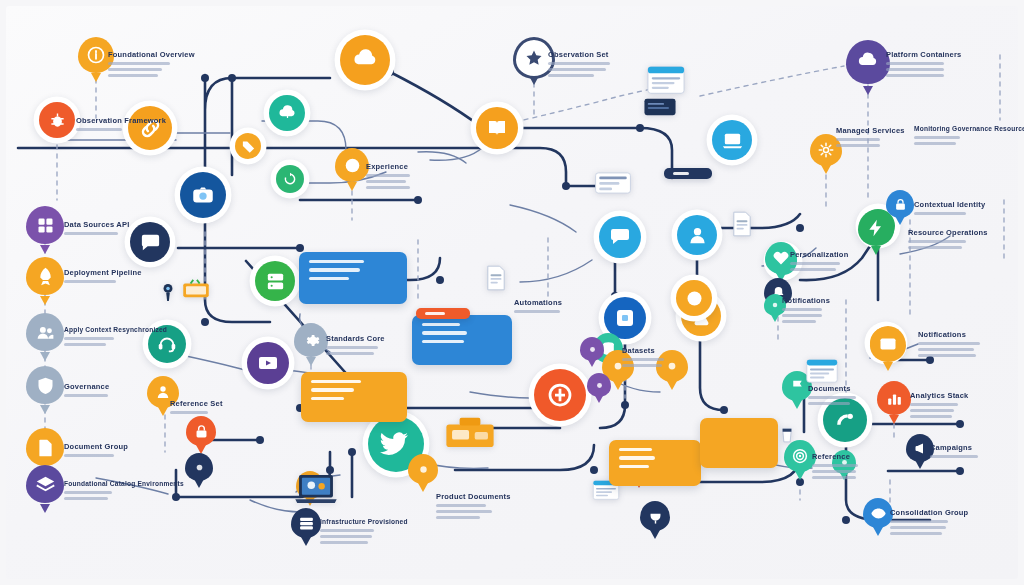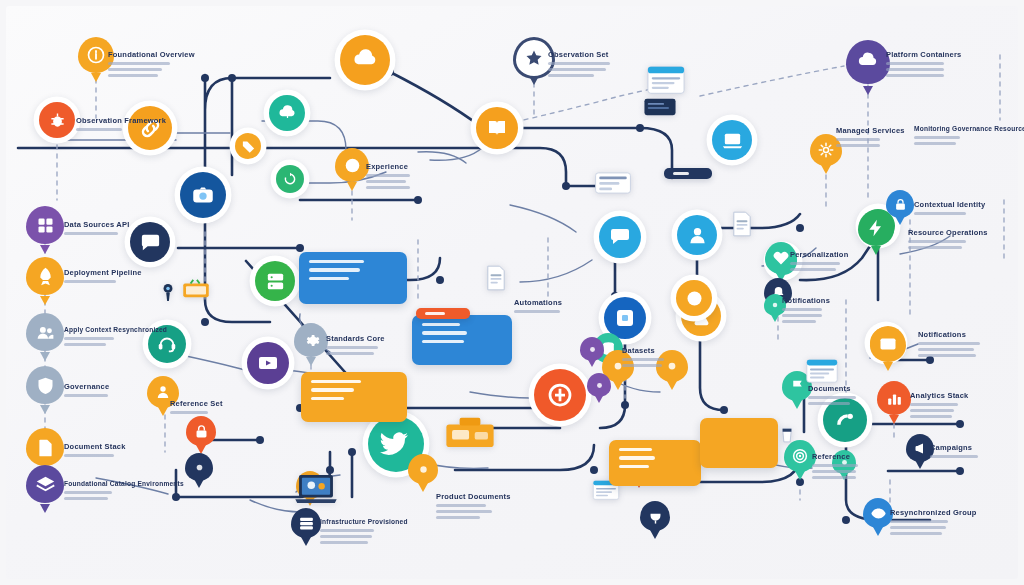--- a/index.html
+++ b/index.html
@@ -862,21 +862,21 @@
       <div class="label sm" style="left: 64px; top: 326px;">
         <div class="h">Apply Context Resynchronized</div>
         <span class="l" style="width: 50px;"></span>
         <span class="l" style="width: 42px;"></span>
       </div>
       <div class="label" style="left: 64px; top: 382px;">
         <div class="h">Governance</div>
         <span class="l" style="width: 44px;"></span>
       </div>
       <div class="label" style="left: 64px; top: 442px;">
-        <div class="h">Document Stack</div>
+        <div class="h">Document Group</div>
         <span class="l" style="width: 50px;"></span>
       </div>
       <div class="label sm" style="left: 64px; top: 480px;">
         <div class="h">Foundational Catalog Environments</div>
         <span class="l" style="width: 48px;"></span>
         <span class="l" style="width: 44px;"></span>
       </div>
       <div class="label" style="left: 170px; top: 399px;">
         <div class="h">Reference Set</div>
         <span class="l" style="width: 38px;"></span>
@@ -964,21 +964,21 @@
         <div class="h">Campaigns</div>
         <span class="l" style="width: 48px;"></span>
       </div>
       <div class="label" style="left: 812px; top: 452px;">
         <div class="h">Reference</div>
         <span class="l" style="width: 46px;"></span>
         <span class="l" style="width: 44px;"></span>
         <span class="l" style="width: 44px;"></span>
       </div>
       <div class="label" style="left: 890px; top: 508px;">
-        <div class="h">Resynchronized Group</div>
+        <div class="h">Consolidation Group</div>
         <span class="l" style="width: 58px;"></span>
         <span class="l" style="width: 56px;"></span>
         <span class="l" style="width: 52px;"></span>
       </div>
       <div class="label sm" style="left: 320px; top: 518px;">
         <div class="h">Infrastructure Provisioned</div>
         <span class="l" style="width: 54px;"></span>
         <span class="l" style="width: 52px;"></span>
         <span class="l" style="width: 48px;"></span>
       </div>

